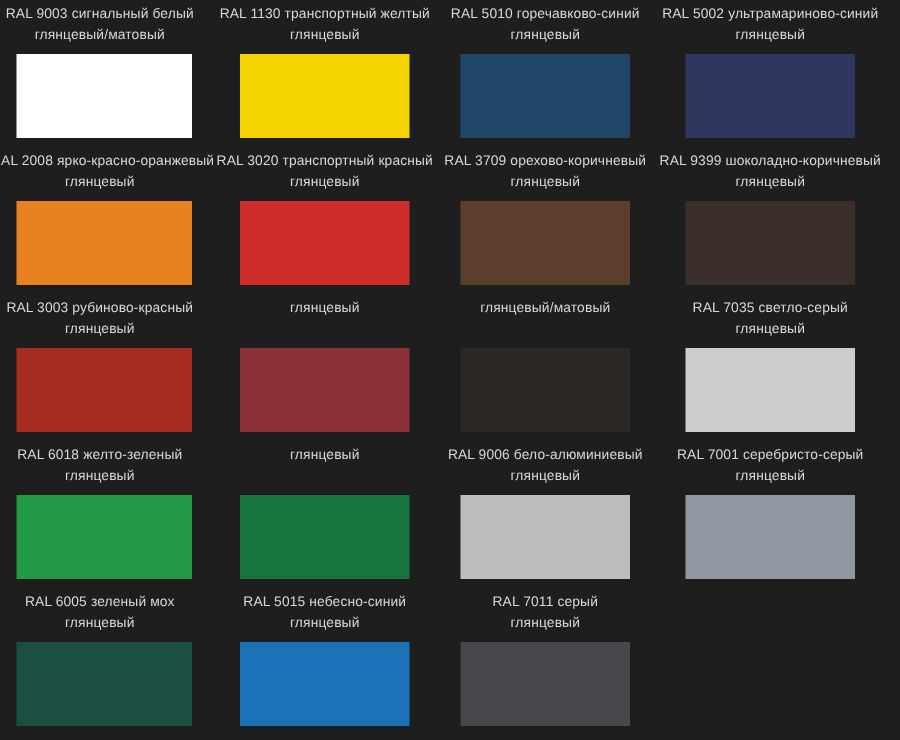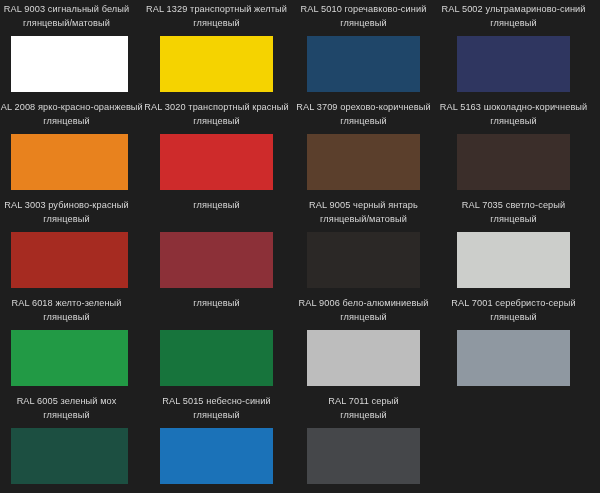--- a/index.html
+++ b/index.html
@@ -57,21 +57,21 @@
       <div class="caption" style="color: rgb(216, 216, 216);">
         <span class="line1">RAL 9003 сигнальный белый</span>
         <span class="line2">глянцевый/матовый</span>
       </div>
     </div>
     <div class="cell" style="left: 11px; top: 36px; width: 117px; height: 56px;">
       <div class="swatch" style="background: rgb(255, 255, 255);"></div>
     </div>
     <div class="cell" style="left: 142px; top: 3px; width: 149px; height: 28px;">
       <div class="caption" style="color: rgb(216, 216, 216);">
-        <span class="line1">RAL 1329 транспортный желтый</span>
+        <span class="line1">RAL 1130 транспортный желтый</span>
         <span class="line2">глянцевый</span>
       </div>
     </div>
     <div class="cell" style="left: 160px; top: 36px; width: 113px; height: 56px;">
       <div class="swatch" style="background: rgb(245, 211, 0);"></div>
     </div>
     <div class="cell" style="left: 288px; top: 3px; width: 151px; height: 28px;">
       <div class="caption" style="color: rgb(216, 216, 216);">
         <span class="line1">RAL 5010 горечавково-синий</span>
         <span class="line2">глянцевый</span>
@@ -111,21 +111,21 @@
       <div class="caption" style="color: rgb(216, 216, 216);">
         <span class="line1">RAL 3709 орехово-коричневый</span>
         <span class="line2">глянцевый</span>
       </div>
     </div>
     <div class="cell" style="left: 307px; top: 134px; width: 113px; height: 56px;">
       <div class="swatch" style="background: rgb(91, 63, 44);"></div>
     </div>
     <div class="cell" style="left: 435px; top: 101px; width: 157px; height: 28px;">
       <div class="caption" style="color: rgb(216, 216, 216);">
-        <span class="line1">RAL 5163 шоколадно-коричневый</span>
+        <span class="line1">RAL 9399 шоколадно-коричневый</span>
         <span class="line2">глянцевый</span>
       </div>
     </div>
     <div class="cell" style="left: 457px; top: 134px; width: 113px; height: 56px;">
       <div class="swatch" style="background: rgb(59, 46, 42);"></div>
     </div>
     <div class="cell" style="left: -6px; top: 199px; width: 145px; height: 28px;">
       <div class="caption" style="color: rgb(216, 216, 216);">
         <span class="line1">RAL 3003 рубиново-красный</span>
         <span class="line2">глянцевый</span>
@@ -137,21 +137,20 @@
     <div class="cell" style="left: 142px; top: 199px; width: 149px; height: 28px;">
       <div class="caption" style="color: rgb(216, 216, 216);">
         <span class="line2">глянцевый</span>
       </div>
     </div>
     <div class="cell" style="left: 160px; top: 232px; width: 113px; height: 56px;">
       <div class="swatch" style="background: rgb(140, 48, 56);"></div>
     </div>
     <div class="cell" style="left: 288px; top: 199px; width: 151px; height: 28px;">
       <div class="caption" style="color: rgb(216, 216, 216);">
-        <span class="line1">RAL 9005 черный янтарь</span>
         <span class="line2">глянцевый/матовый</span>
       </div>
     </div>
     <div class="cell" style="left: 307px; top: 232px; width: 113px; height: 56px;">
       <div class="swatch" style="background: rgb(43, 40, 38);"></div>
     </div>
     <div class="cell" style="left: 435px; top: 199px; width: 157px; height: 28px;">
       <div class="caption" style="color: rgb(216, 216, 216);">
         <span class="line1">RAL 7035 светло-серый</span>
         <span class="line2">глянцевый</span>

